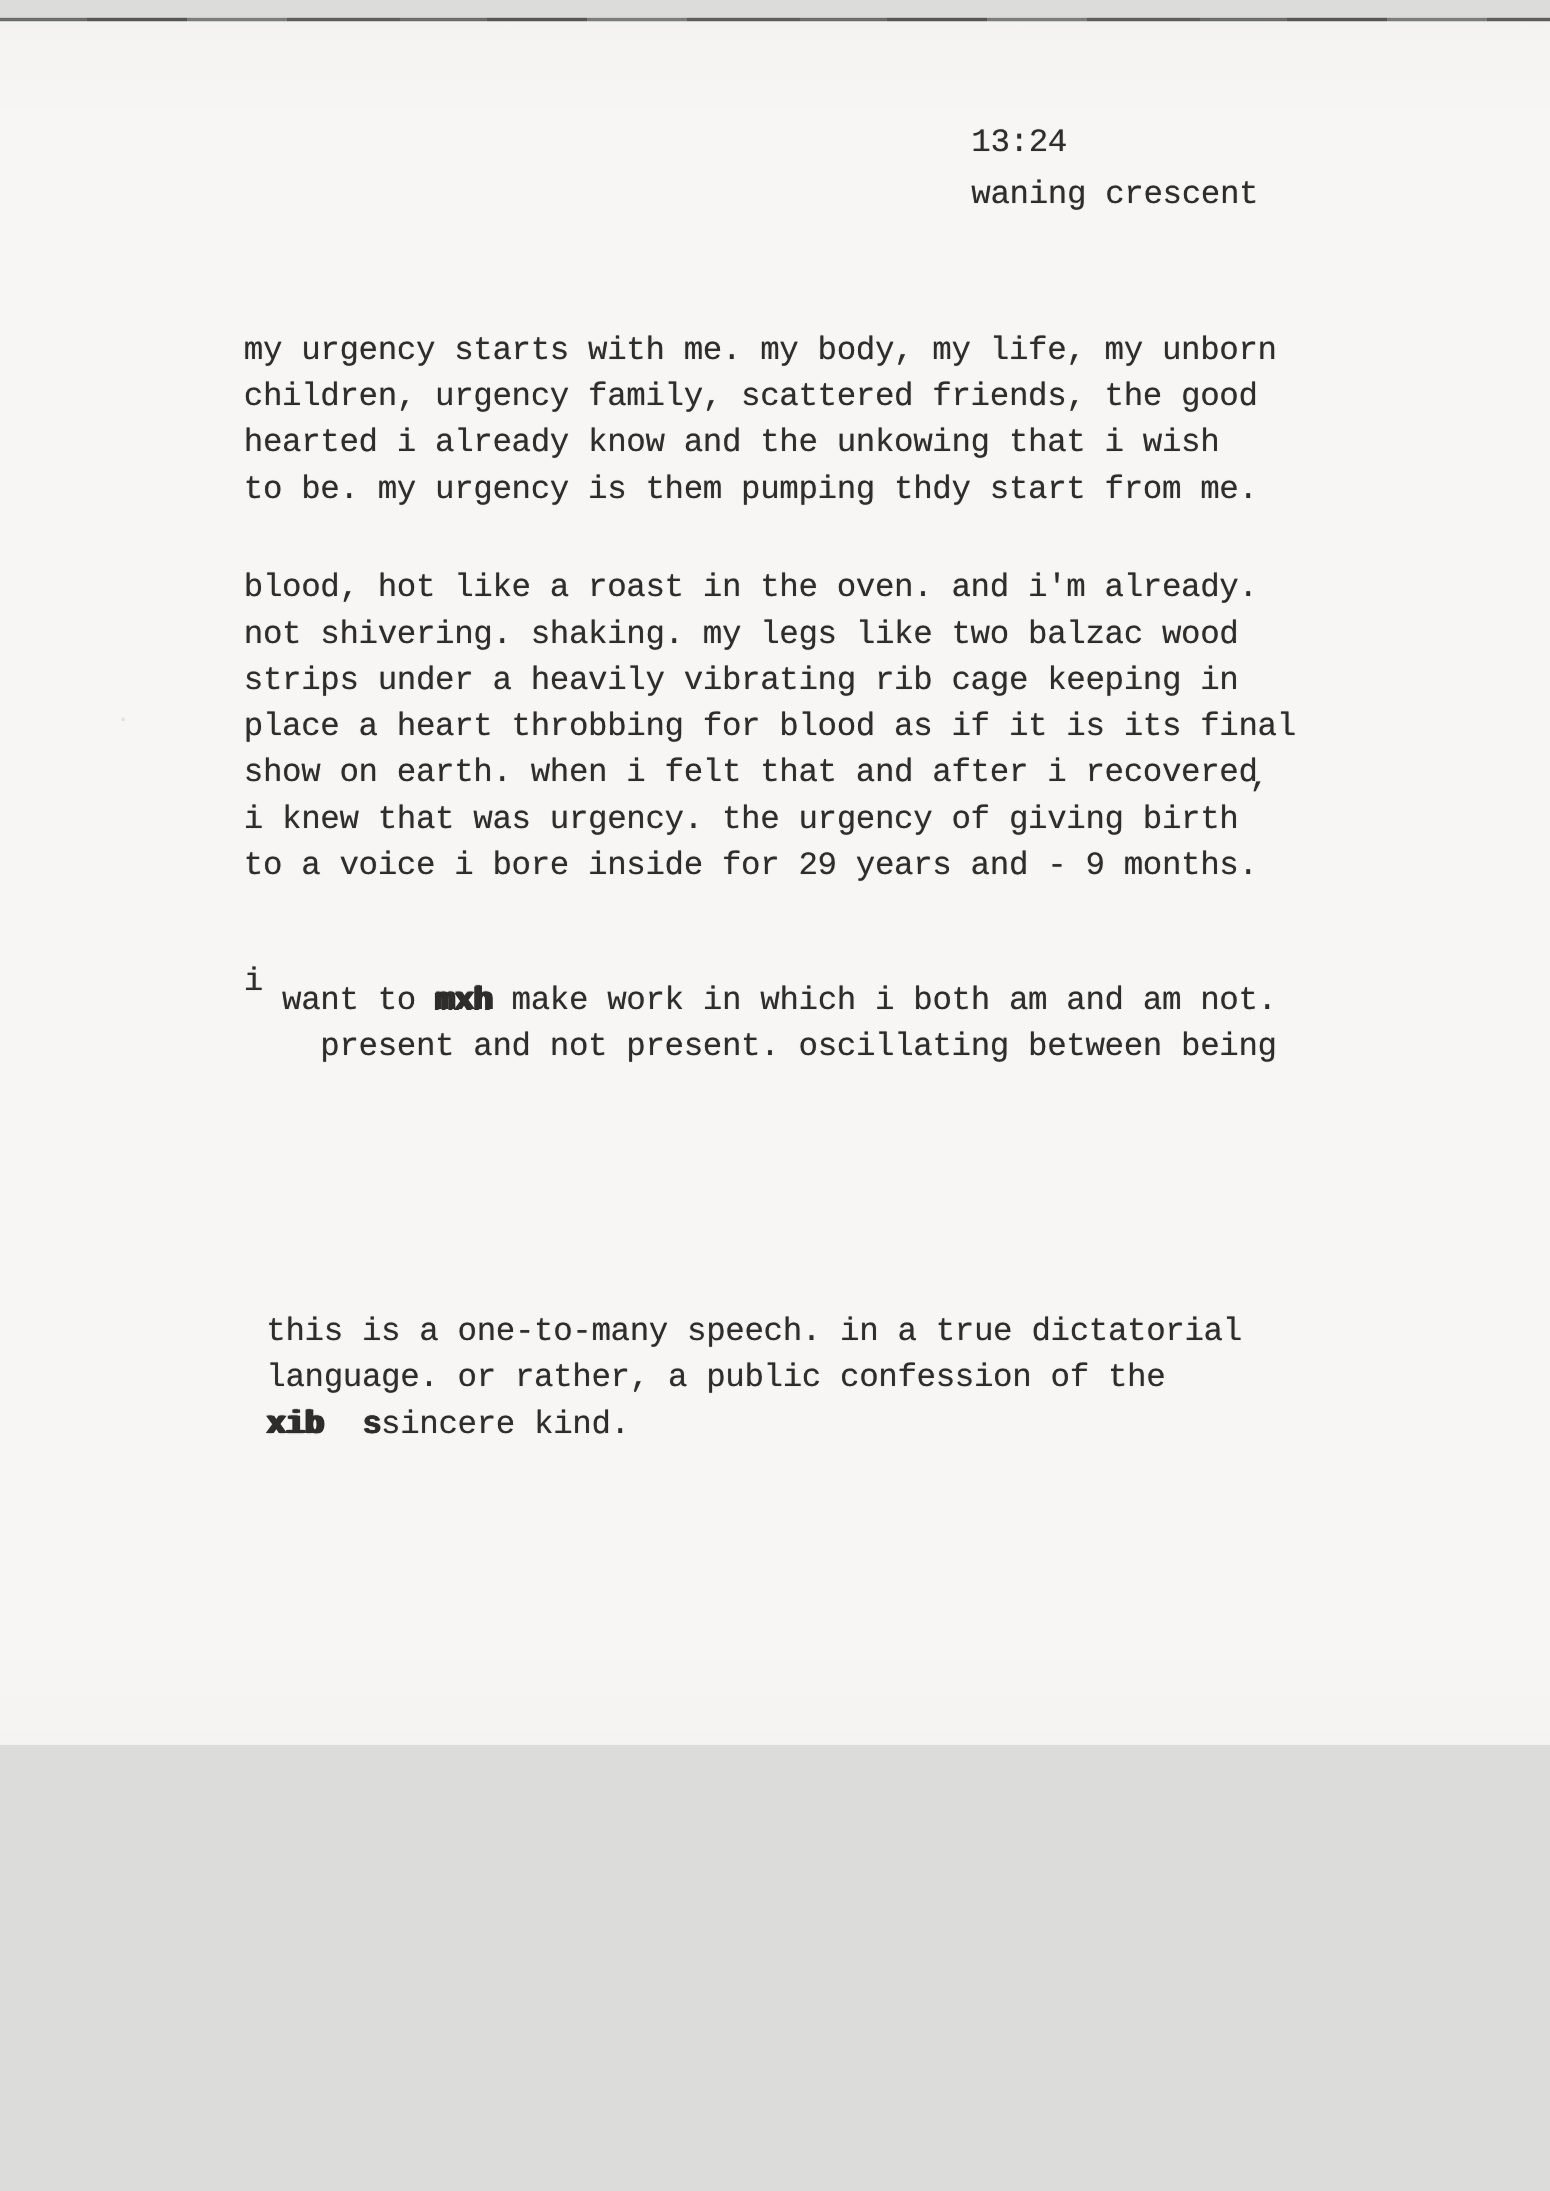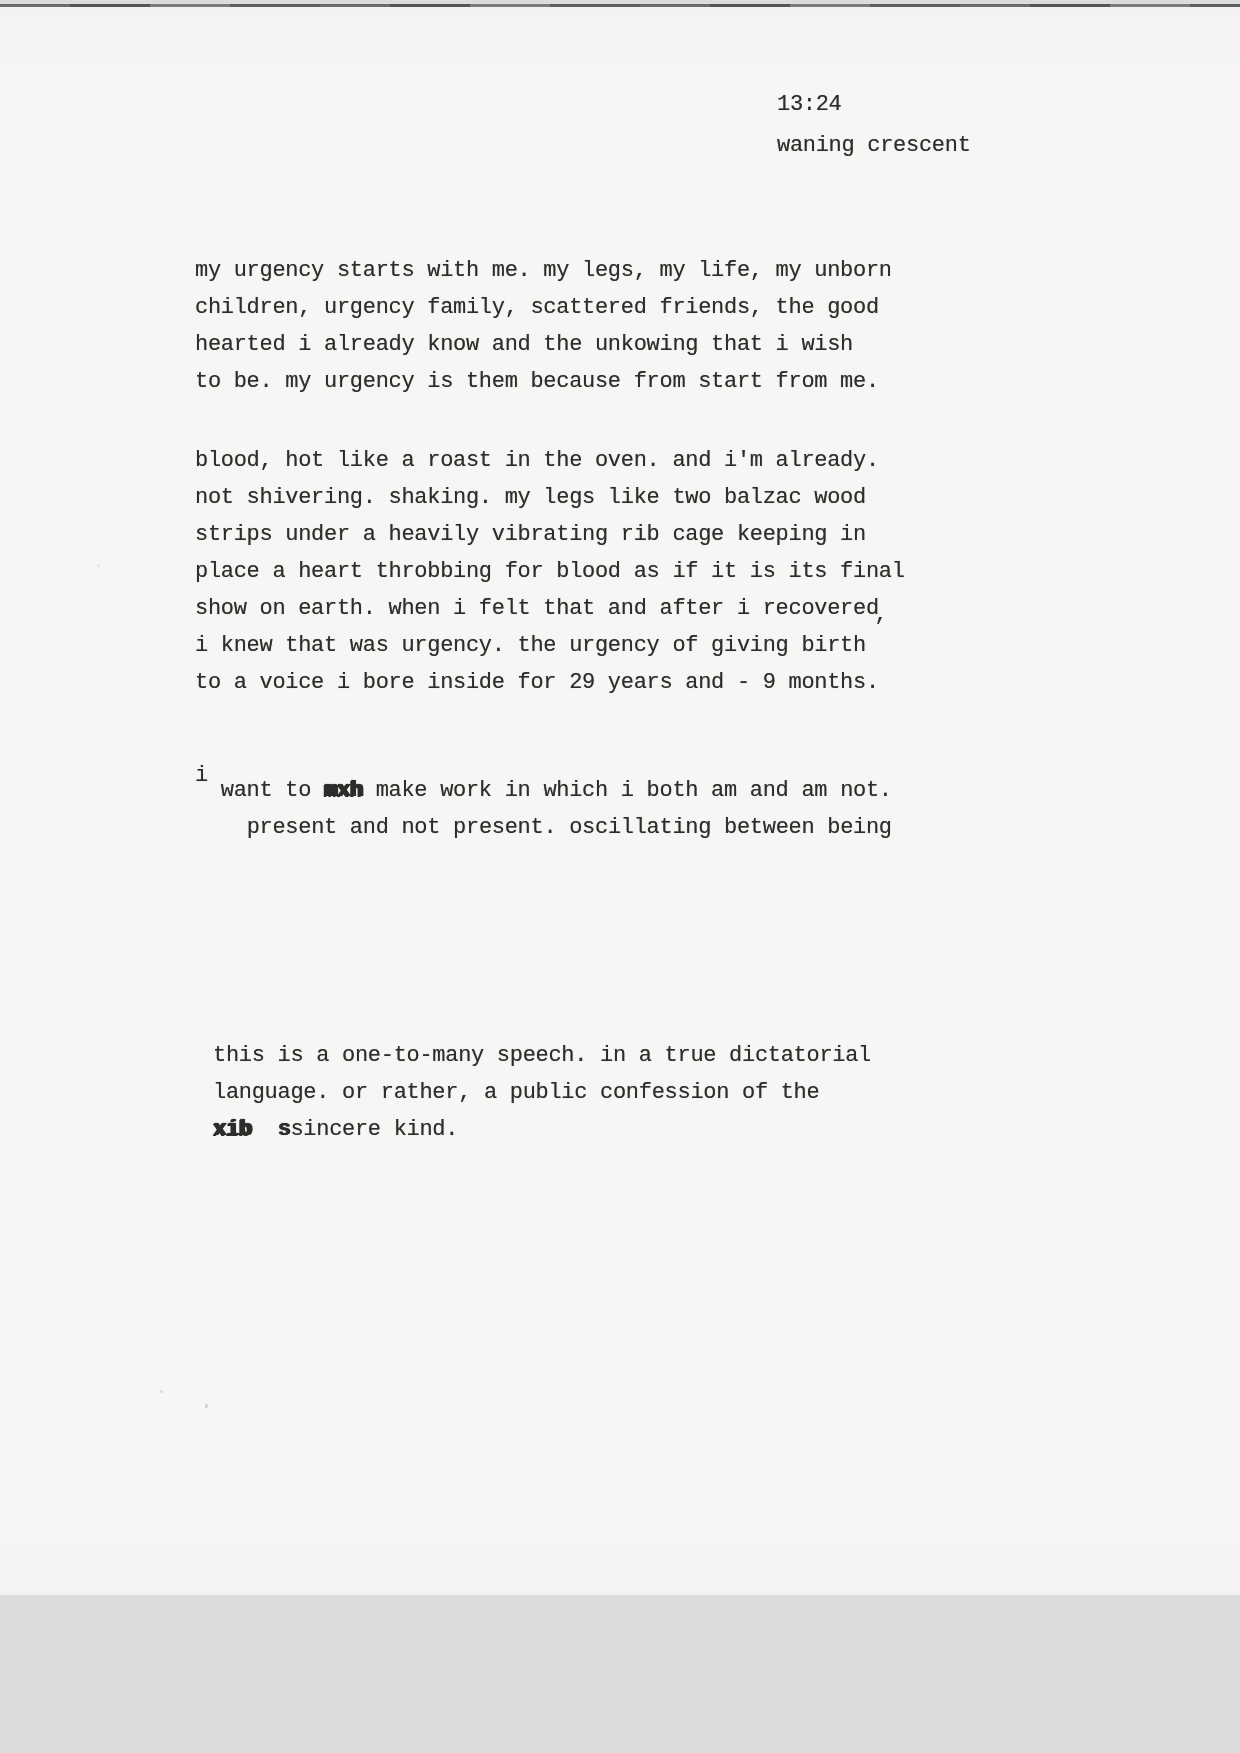--- a/index.html
+++ b/index.html
@@ -1,25 +1,25 @@
 <!DOCTYPE html>
 <html style="--ink: #2e2d2b; --paper: #f7f6f4;"><head>
 <meta charset="utf-8">
 <style>
   html,body{margin:0;padding:0;background:#dcdcda;}
   :root{--ink:#2e2d2b;--paper:#f7f6f4;}
   .page{
     position:relative;
-    width:1240px;height:1591px;
-    margin:4px auto;
+    width:1240px;height:1382px;
+    margin:14px auto;
     background:var(--paper);
     background-image:linear-gradient(180deg, rgba(0,0,0,0.015) 0%, rgba(0,0,0,0) 6%, rgba(0,0,0,0) 94%, rgba(0,0,0,0.01) 100%);
     overflow:hidden;
     font-family:"Liberation Mono","DejaVu Sans Mono",monospace;
-    font-size:22px;
+    font-size:26px;
     letter-spacing:-0.3px;
     color:var(--ink);
   }
   .scan-edge{
     position:absolute;top:0;left:0;width:100%;height:3px;
     background:repeating-linear-gradient(90deg,#4a4a4a 0 70px,#2e2e2e 70px 150px,#5f5f5f 150px 230px,#383838 230px 320px);
     opacity:.8;
   }
   .textblock{position:absolute;}
   .line{
@@ -49,24 +49,24 @@
 <div class="page">
 
   <div class="scan-edge"></div>
 
   <div class="textblock header-block" style="left:777px;top:80px;">
     <div class="line">13:24</div>
     <div class="line">waning crescent</div>
   </div>
 
   <div class="textblock" style="left:195px;top:248px;">
-    <div class="line">my urgency starts with me. my legs, my life, my unborn</div>
+    <div class="line">my urgency starts with me. my body, my life, my unborn</div>
     <div class="line">children, urgency family, scattered friends, the good</div>
     <div class="line">hearted i already know and the unkowing that i wish</div>
-    <div class="line">to be. my urgency is them because from start from me.</div>
+    <div class="line">to be. my urgency is them pumping thdy start from me.</div>
   </div>
 
   <div class="textblock" style="left:195px;top:438px;">
     <div class="line">blood, hot like a roast in the oven. and i'm already.</div>
     <div class="line">not shivering. shaking. my legs like two balzac wood</div>
     <div class="line">strips under a heavily vibrating rib cage keeping in</div>
     <div class="line">place a heart throbbing for blood as if it is its final</div>
     <div class="line">show on earth. when i felt that and after i recovered</div>
     <div class="line"><span>i knew that was urgency. the urgency of giving birth</span><span class="raised-mark">’</span></div>
     <div class="line">to a voice i bore inside for 29 years and - 9 months.</div>

